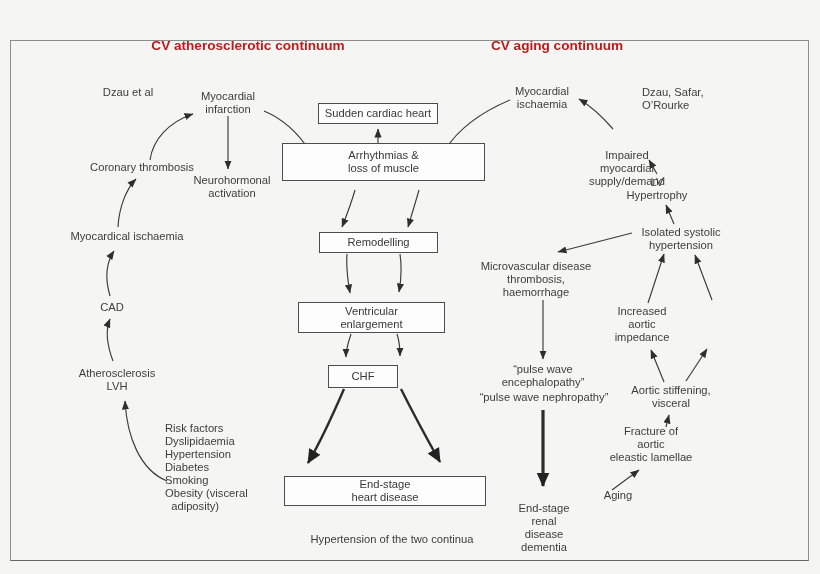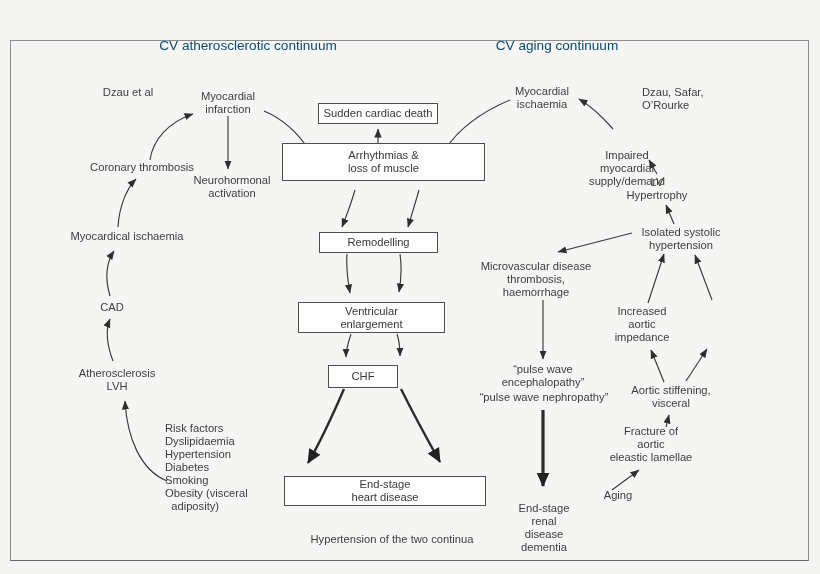--- a/index.html
+++ b/index.html
@@ -11,21 +11,21 @@
   .panel{
     position:absolute;left:10px;top:40px;width:797px;height:519px;
     border:1px solid #8d8d8d;border-bottom-color:#666;background:transparent;
   }
   svg.arrows{position:absolute;left:0;top:0;width:820px;height:574px;}
   svg.arrows path.ln{fill:none;stroke:#3a3a3a;stroke-width:1.15px;}
   svg.arrows path.thick{fill:none;stroke:#2c2c2c;stroke-width:2.4px;}
   svg.arrows path.xthick{fill:none;stroke:#2c2c2c;stroke-width:3.2px;}
   .ttl{
     position:absolute;transform:translateX(-50%);
-    font-weight:normal;font-size:13.6px;color:#0c4a6e;white-space:nowrap;
+    font-weight:bold;font-size:13.6px;color:#b91c1c;white-space:nowrap;
   }
   .lbl{
     position:absolute;font-size:11.2px;line-height:13px;
     white-space:pre-line;text-align:center;color:#3d3d3d;
   }
   .ctr{transform:translateX(-50%);}
   .la{text-align:left;white-space:pre;}
   .box{
     position:absolute;background:#fdfdfd;border:1.2px solid #4d4d4d;
     display:flex;align-items:center;justify-content:center;
@@ -79,21 +79,21 @@
     <path class="ln" d="M686,381 L707,349" marker-end="url(#m)"></path>
     <path class="ln" d="M666,427 L669,415" marker-end="url(#m)"></path>
     <path class="ln" d="M612,490 L639,470" marker-end="url(#m)"></path>
     <path class="ln" d="M543,300 L543,359" marker-end="url(#m)"></path>
     <path class="xthick" d="M543,410 L543,486" marker-end="url(#mb)"></path>
   </svg>
 
   <div class="ttl" style="left:248px;top:38px;">CV atherosclerotic continuum</div>
   <div class="ttl" style="left:557px;top:38px;">CV aging continuum</div>
 
-  <div class="box" style="left:318px;top:103px;width:120px;height:21px;">Sudden cardiac death</div>
+  <div class="box" style="left:318px;top:103px;width:120px;height:21px;">Sudden cardiac heart</div>
   <div class="box" style="left:282px;top:143px;width:203px;height:38px;">Arrhythmias &amp;
 loss of muscle</div>
   <div class="box" style="left:319px;top:232px;width:119px;height:21px;">Remodelling</div>
   <div class="box" style="left:298px;top:302px;width:147px;height:31px;">Ventricular
 enlargement</div>
   <div class="box" style="left:328px;top:365px;width:70px;height:23px;">CHF</div>
   <div class="box" style="left:284px;top:476px;width:202px;height:30px;">End-stage
 heart disease</div>
 
   <div class="lbl ctr" style="left:128px;top:86px;">Dzau et al</div>

